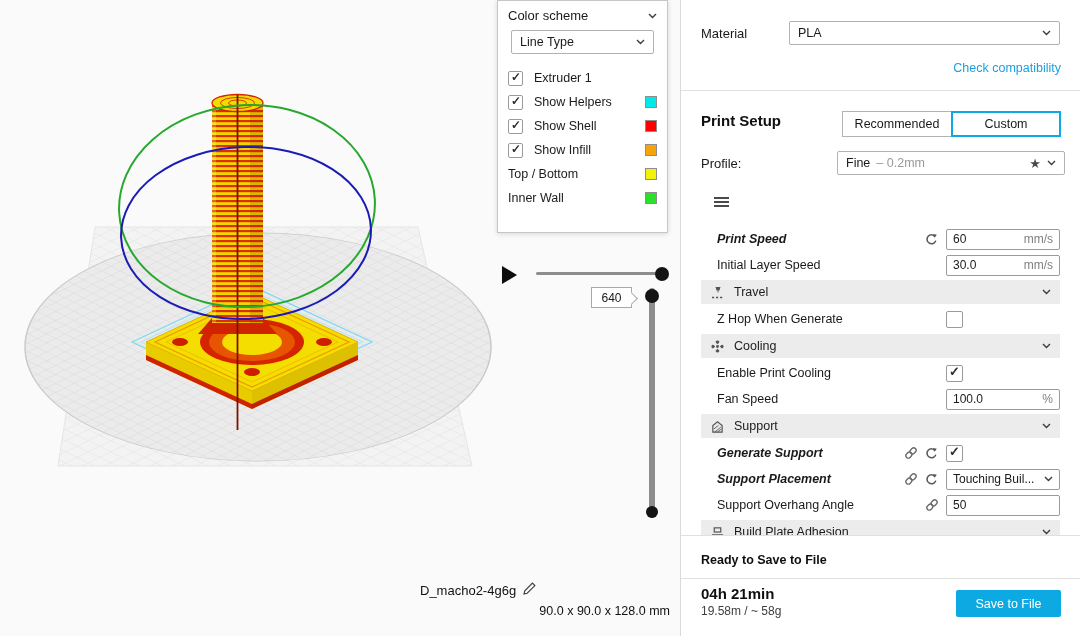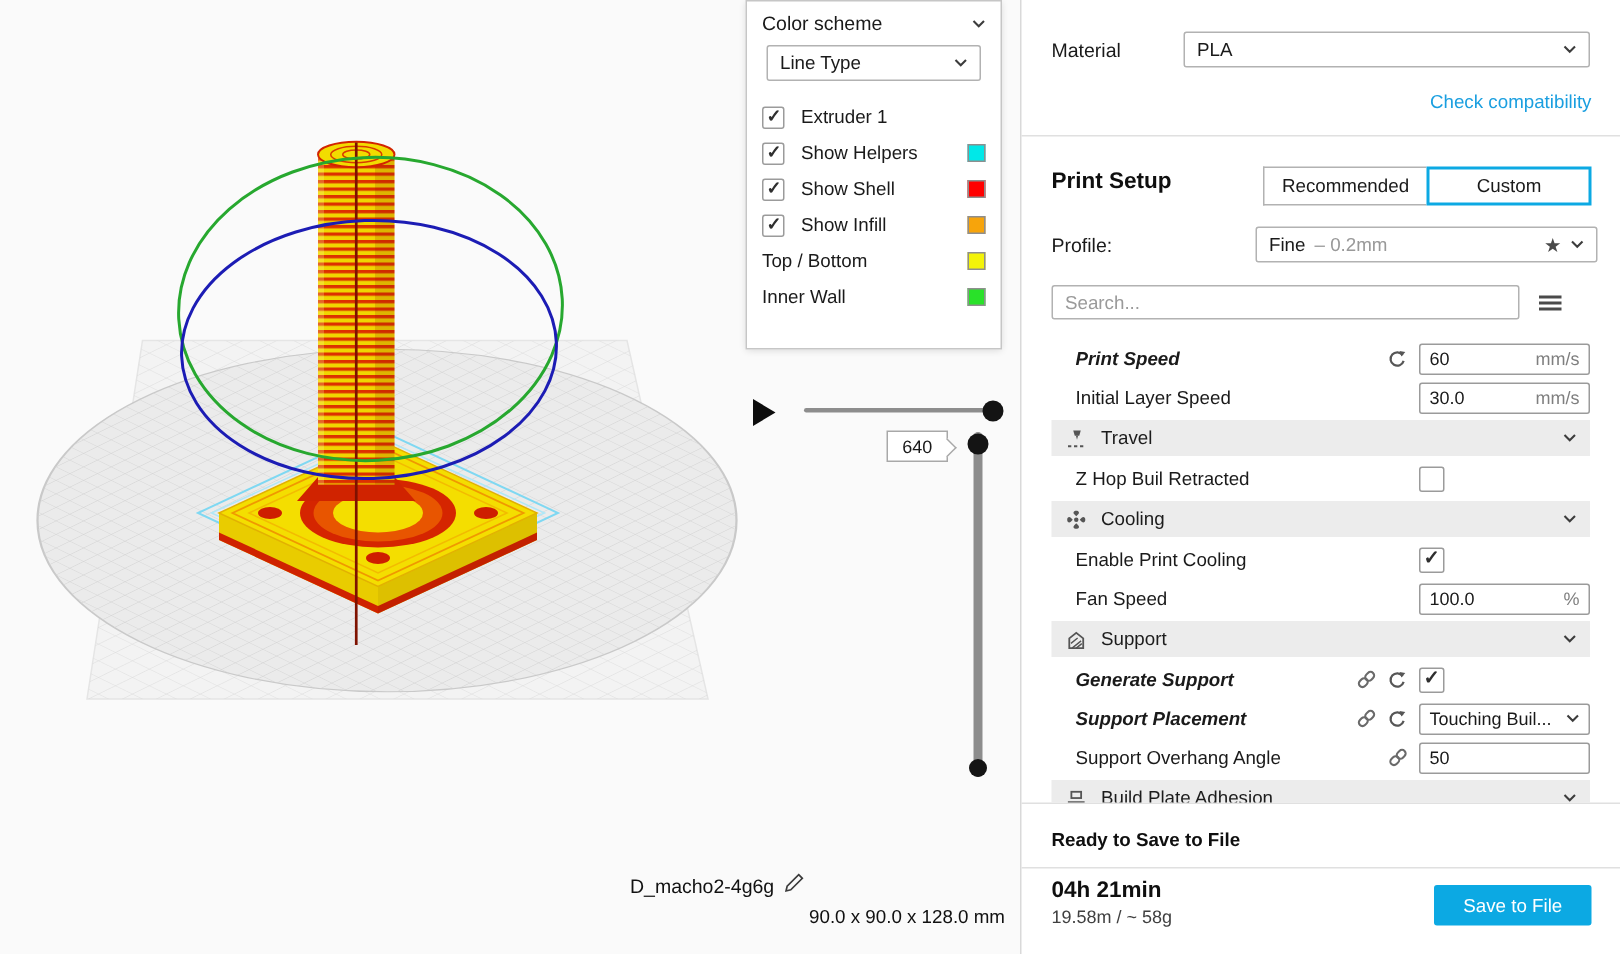--- a/index.html
+++ b/index.html
@@ -282,21 +282,20 @@
         <span class="star">★</span>
         <span class="chev">
             <svg width="9" height="6" viewBox="0 0 9 6">
               <polyline points="1,1 4.5,4.5 8,1" fill="none" stroke="#3c3c3c" stroke-width="1.4"></polyline>
             </svg>
           </span>
       </div>
     </div>
 
     <div class="search-row">
-      <input class="search-input" placeholder="Search..." style="">
       <span class="hamb"></span>
     </div>
 
     <div class="settings">
         <div class="set-row">
           <span class="lbl changed">Print Speed</span>
           <span class="ricon">
             <svg width="13" height="13" viewBox="0 0 14 14">
               <path d="M11.6 8.2A4.8 4.8 0 1 1 10.9 4" fill="none" stroke="#565656" stroke-width="1.6"></path>
               <polygon points="8.6,1.0 12.8,1.8 10.0,5.0" fill="#565656"></polygon>
@@ -327,21 +326,21 @@
             </svg>
           </span>
           <span class="cat-label">Travel</span>
           <span class="chev">
             <svg width="9" height="6" viewBox="0 0 9 6">
               <polyline points="1,1 4.5,4.5 8,1" fill="none" stroke="#3c3c3c" stroke-width="1.4"></polyline>
             </svg>
           </span>
         </div>
         <div class="set-row">
-          <span class="lbl">Z Hop Buil Retracted</span>
+          <span class="lbl">Z Hop When Generate</span>
           <div class="ctrl">
             <span class="checkbox"></span>
           </div>
         </div>
         <div class="cat-row">
           <span class="cat-icon">
             <svg width="13" height="13" viewBox="0 0 14 14">
               <g fill="#555">
                 <circle cx="7" cy="7" r="1.6"></circle>
                 <path d="M7 .5c1.8 0 2.6 1.4 1.4 2.6L7 4.5 5.6 3.1C4.4 1.9 5.2.5 7 .5z"></path>

